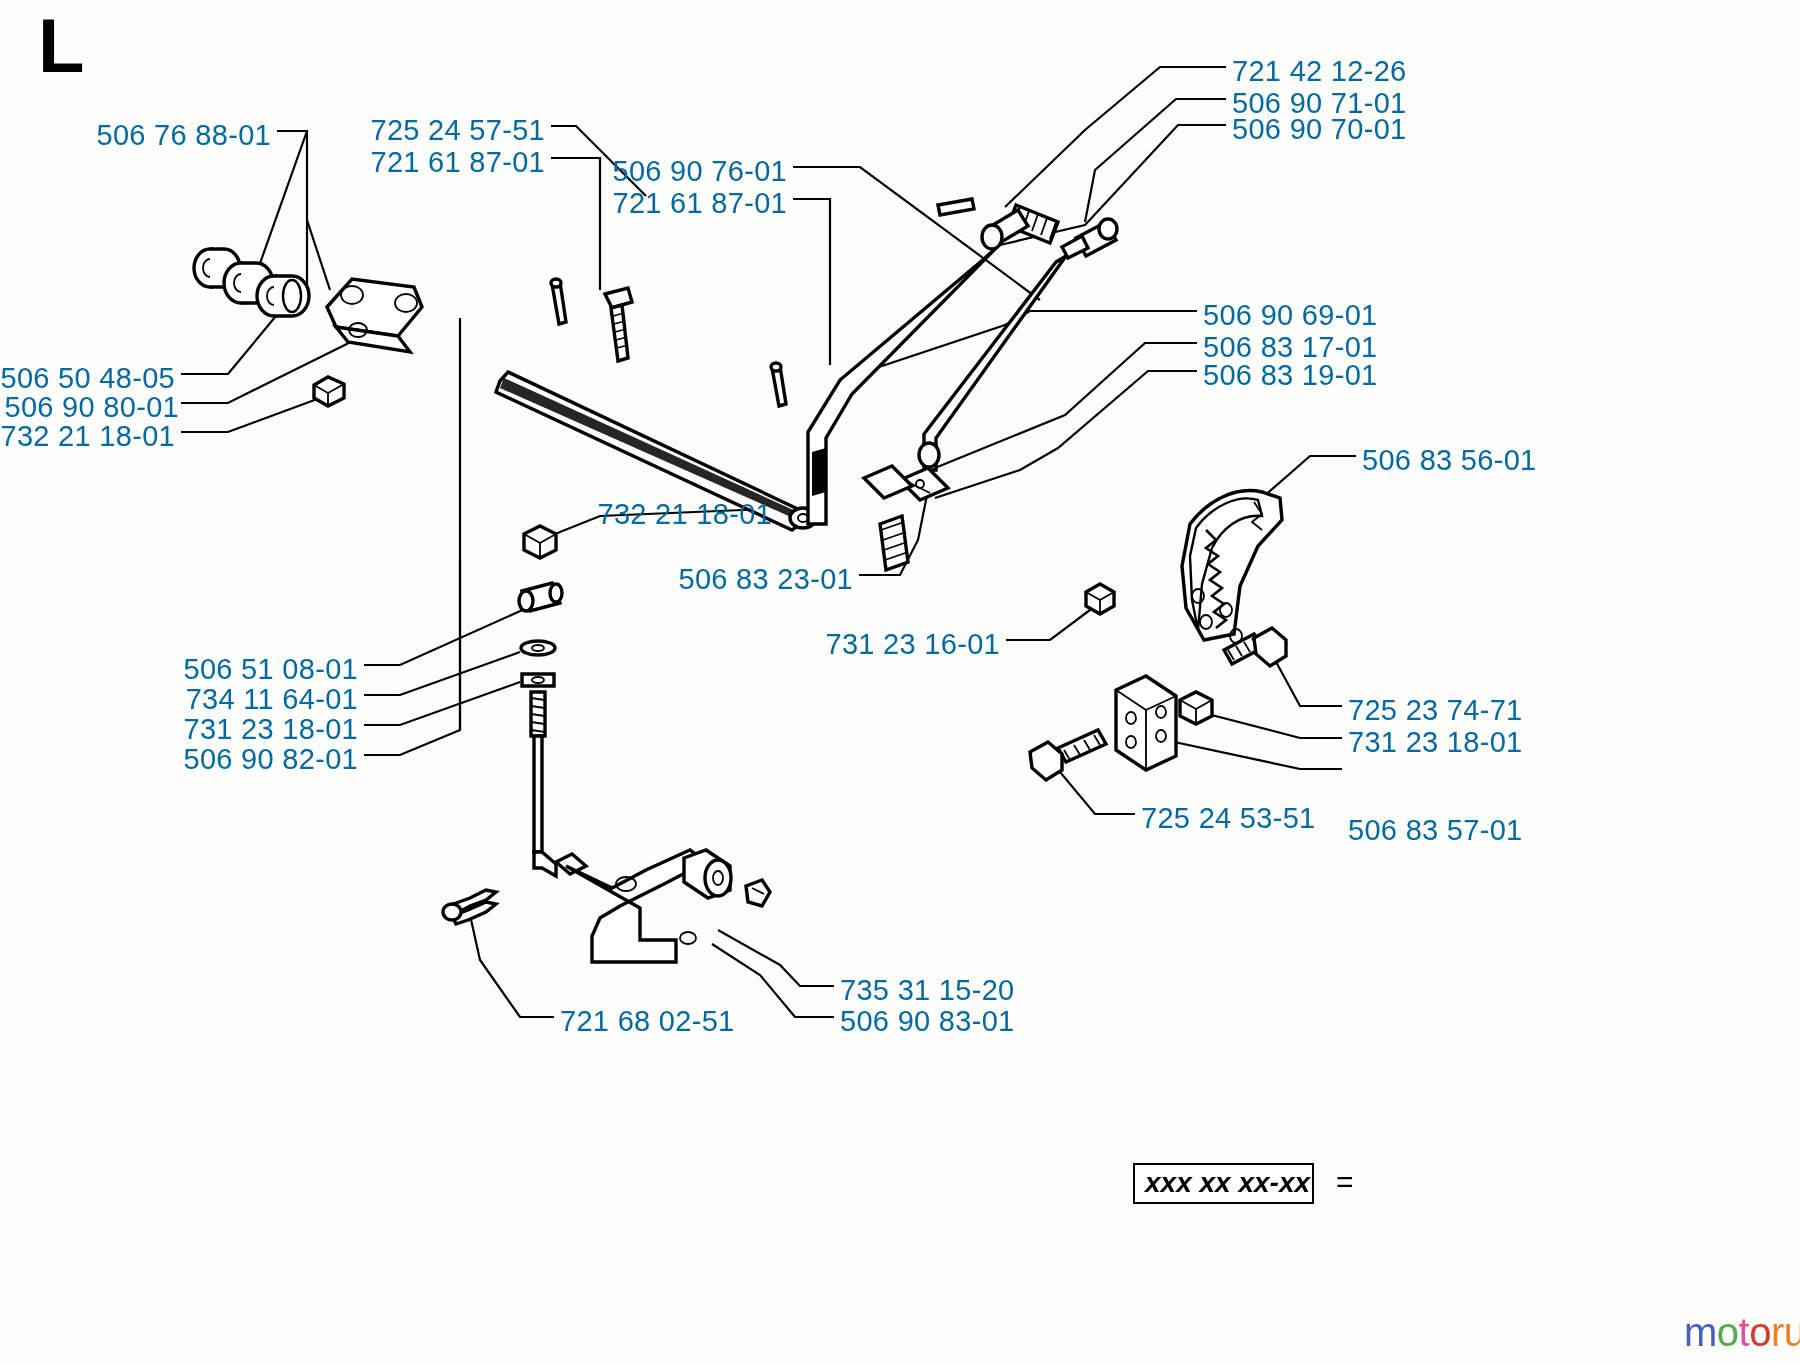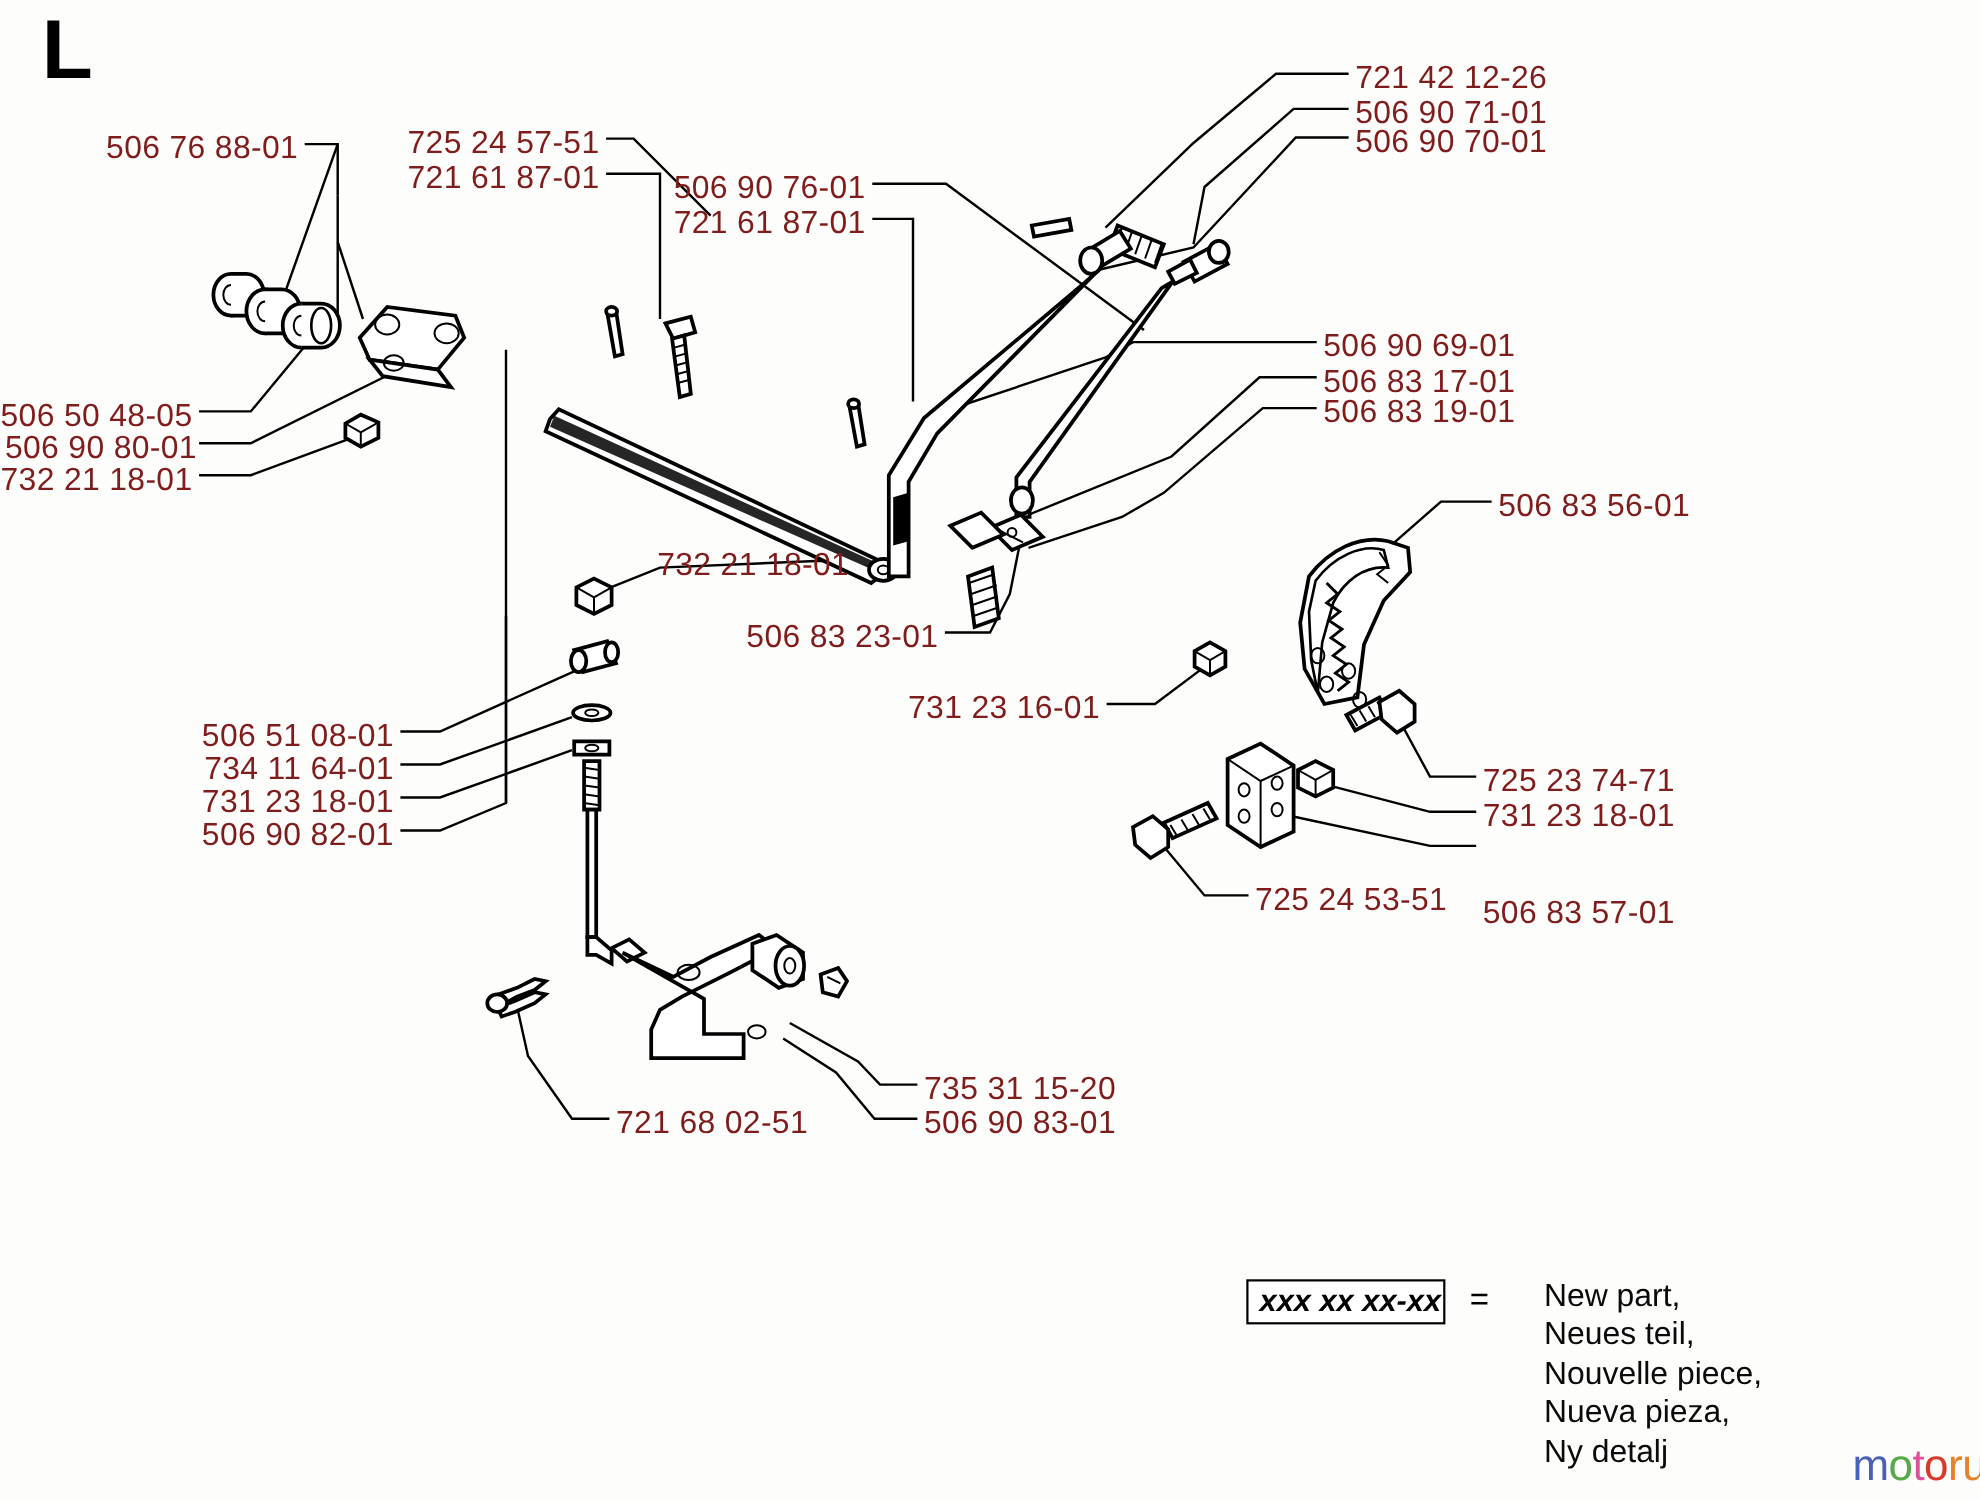--- a/index.html
+++ b/index.html
@@ -29,21 +29,21 @@
     font-weight: bold;
     font-size: 76px;
     color: #000;
     line-height: 1;
     letter-spacing: -1px;
   }
   .callout {
     position: absolute;
     font-family: "Liberation Sans", sans-serif;
     font-size: 29px;
-    color: #7f1d1d;
+    color: #0369a1;
     white-space: nowrap;
     letter-spacing: 0.3px;
   }
   .callout.right-anchor {
     transform: translateX(-100%);
   }
   
   #legend {
     position: absolute;
     left: 1133px;
@@ -387,24 +387,17 @@
   <div class="callout" style="left:1348px; top:782px;margin-top:32px;">506 83 57-01</div>
   <div class="callout" style="left:1141px; top:802px;">725 24 53-51</div>
 
   <div class="callout" style="left:840px; top:974px;">735 31 15-20</div>
   <div class="callout" style="left:840px; top:1005px;">506 90 83-01</div>
   <div class="callout" style="left:560px; top:1005px;text-align:right;">721 68 02-51</div>
 
   <div id="legend">
     <div id="legend-box">xxx xx xx-xx</div>
     <div id="legend-equals">=</div>
-    <div id="legend-terms">
-      <div>New part,</div>
-      <div>Neues teil,</div>
-      <div>Nouvelle piece,</div>
-      <div>Nueva pieza,</div>
-      <div>Ny detalj</div>
-    </div>
   </div>
 
   <div id="watermark"><span class="w" style="color: rgb(74, 95, 184);">m</span><span class="w" style="color: rgb(87, 169, 74);">o</span><span class="w" style="color: rgb(224, 80, 154);">t</span><span class="w" style="color: rgb(217, 58, 43);">o</span><span class="w" style="color: rgb(232, 130, 42);">r</span><span class="w" style="color: rgb(232, 130, 42);">u</span><span class="w" style="color: rgb(240, 196, 25);">f</span><span class="tm">·</span><span class="suffix" style="color: rgb(128, 128, 128);">.de</span></div>
 
 </div>
 
 </body></html>

